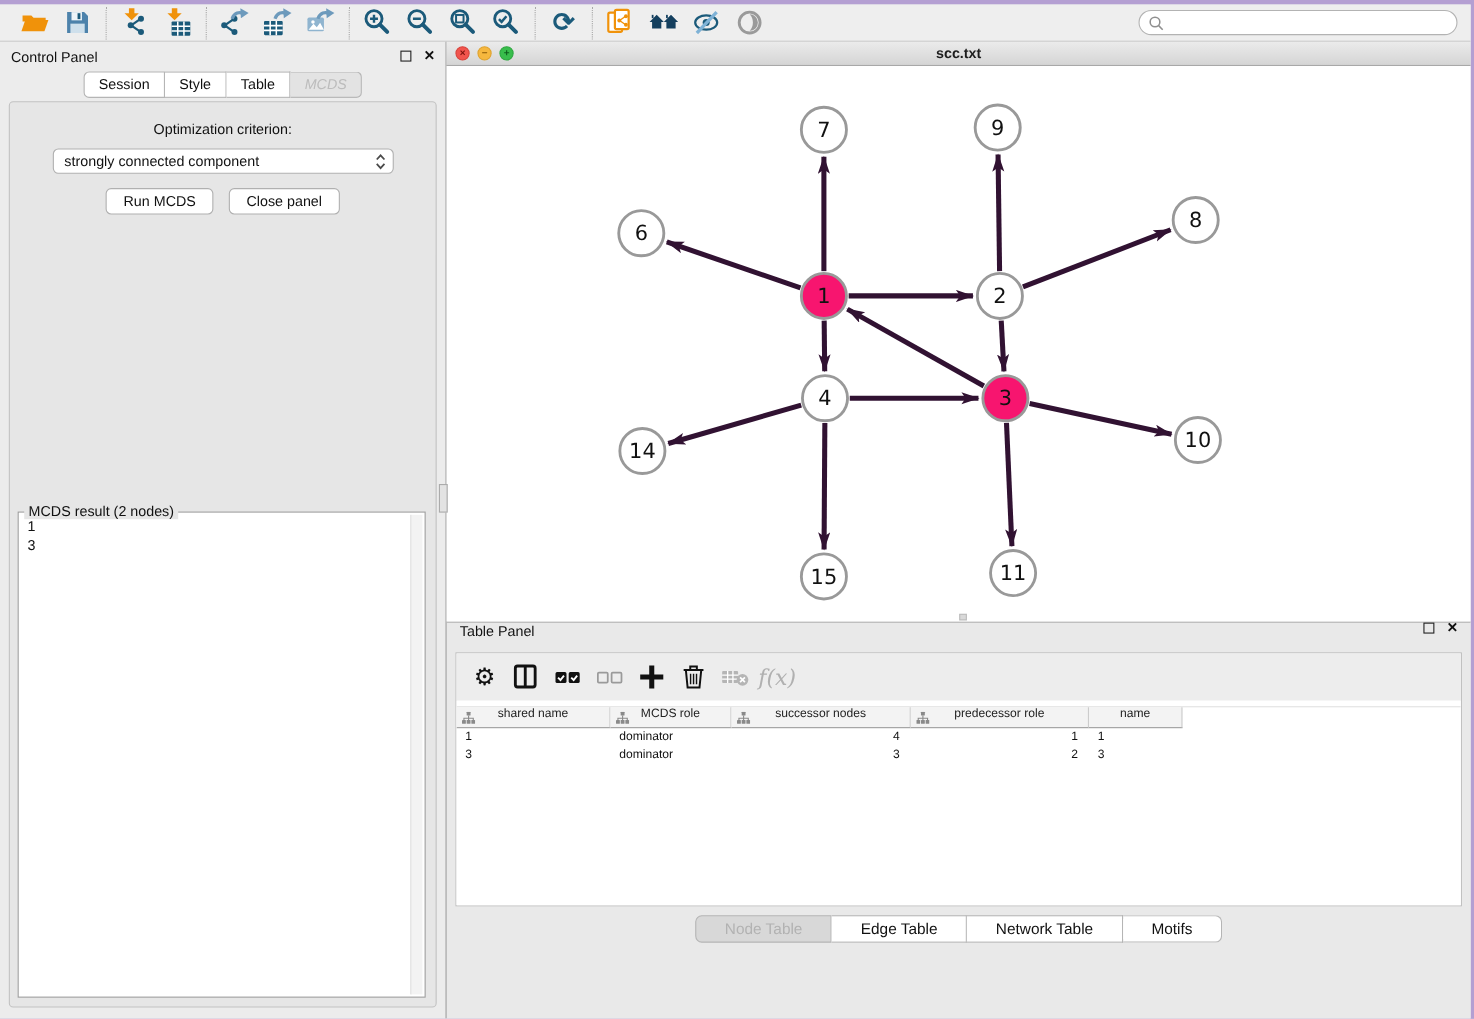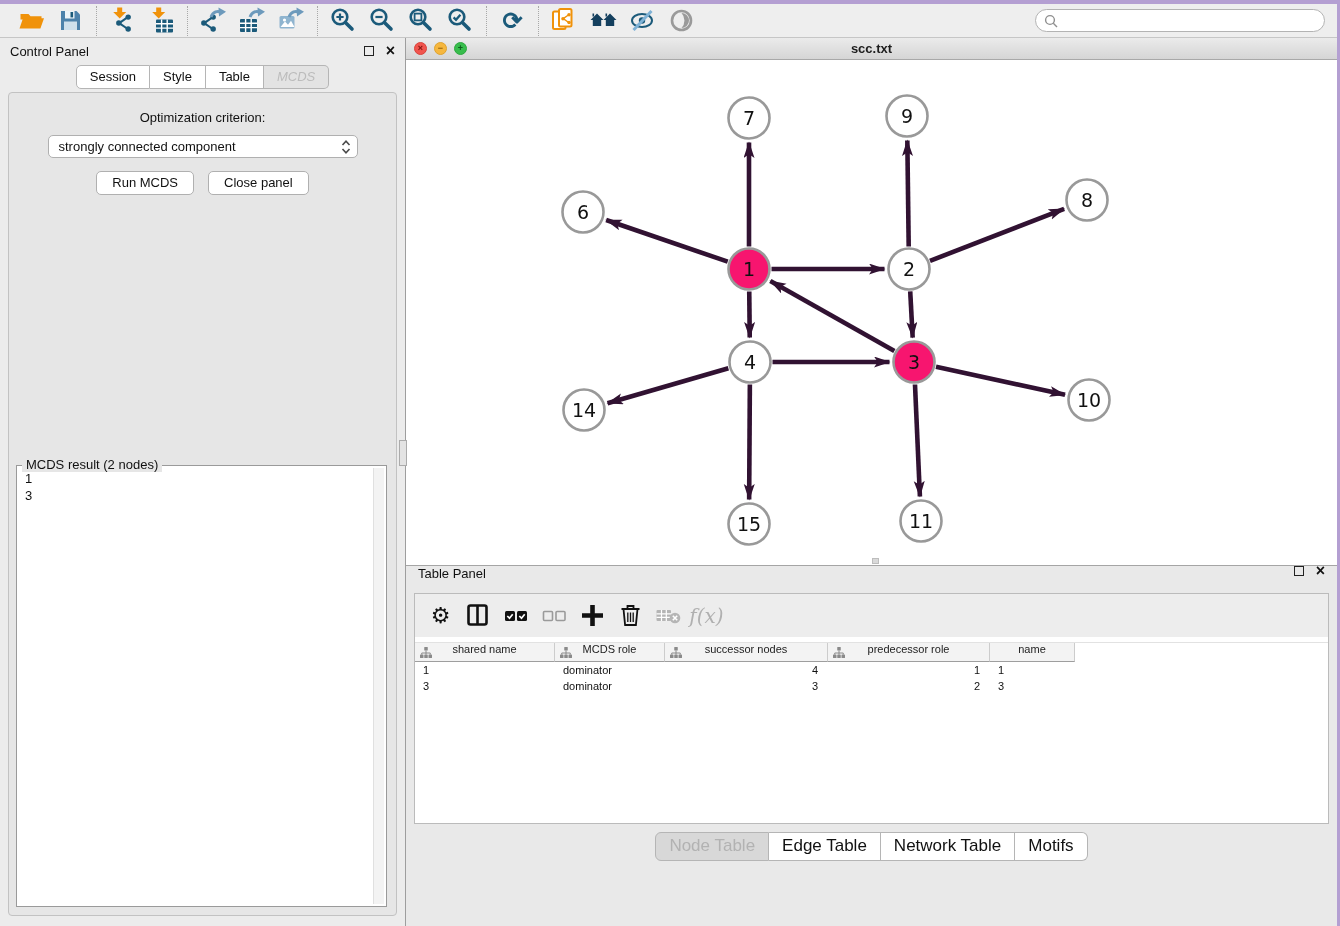--- a/index.html
+++ b/index.html
@@ -74,21 +74,21 @@
   .tp-box{margin:2px 8px 0;border:1px solid #bbbbbb;background:#fff;display:flex;flex-direction:column;height:231px;flex:0 0 auto;}
   .tp-toolbar{height:43px;background:#ededed;display:flex;align-items:center;gap:11px;padding:0 12px;flex:0 0 auto;}
   .tp-table{flex:1;background:#fff;overflow:hidden;}
   .thead{display:flex;height:20px;margin-top:5px;border-top:1px solid #e2e2e2;}
   .th{position:relative;background:#f3f3f3;border-bottom:1px solid #9e9e9e;border-right:1px solid #cccccc;
     display:flex;align-items:flex-start;justify-content:center;font-size:11px;color:#222;}
   .th .tree{position:absolute;left:5px;top:4px;}
   .trow{display:flex;height:16px;font-size:11px;color:#111;align-items:center;}
   .td{overflow:hidden;white-space:nowrap;}
   .tp-tabs{display:flex;justify-content:center;margin-top:8px;flex:0 0 auto;}
-  .tp-tab{font-size:17px;padding:3px 13px 4px;background:#fff;border:1px solid #b5b5b5;border-left:none;color:#111;}
+  .tp-tab{font-size:14px;padding:3px 26px 4px;background:#fff;border:1px solid #b5b5b5;border-left:none;color:#111;}
   .tp-tab:first-child{border-left:1px solid #b5b5b5;border-radius:6px 0 0 6px;}
   .tp-tab:last-child{border-radius:0 6px 6px 0;}
   .tp-tab.dim{background:#d8d8d8;color:#b2b2b2;}
 
   
   .status-bar{height:34px;flex:0 0 auto;background:linear-gradient(#f2f2f2,#e2e2e2);border-top:1px solid #bdbdbd;
     display:flex;align-items:center;padding:0 9px;}
   .list-btn{width:31px;height:25px;background:#fff;border:1px solid #c0c0c0;border-radius:3px;
     display:flex;align-items:center;justify-content:center;}
   .memory-btn{margin-left:auto;height:24px;background:#fff;border:1px solid #c0c0c0;border-radius:4px;

